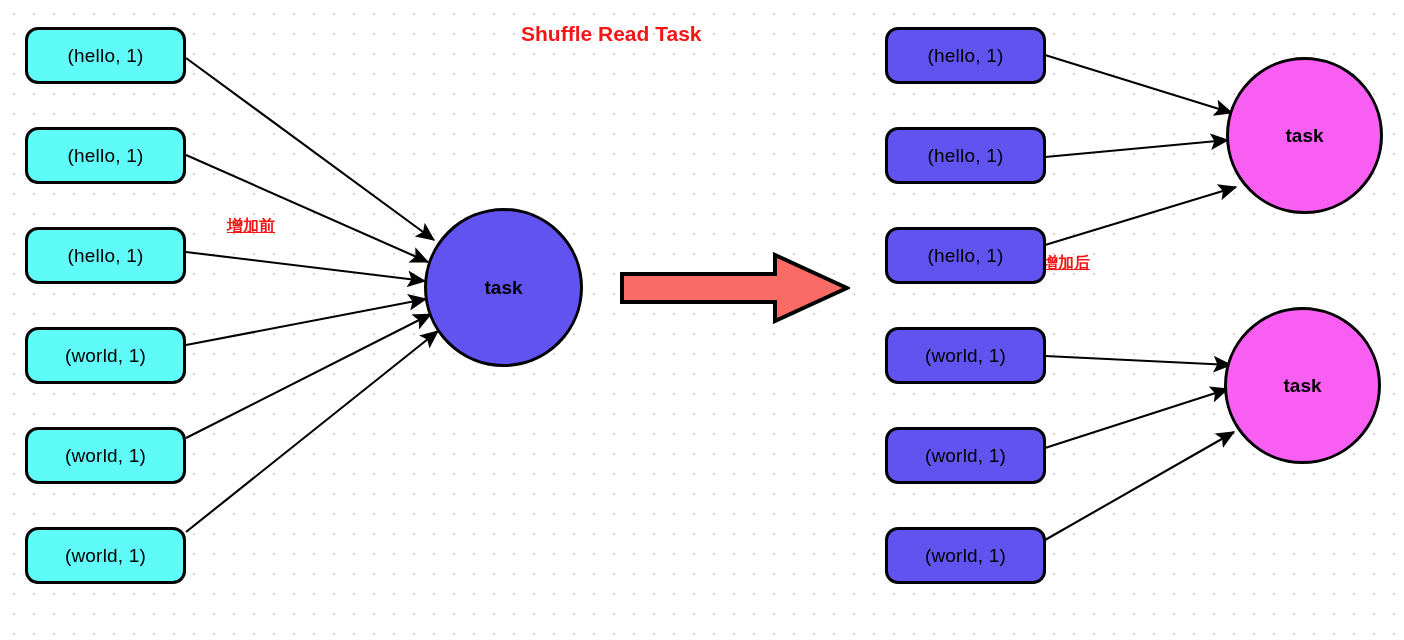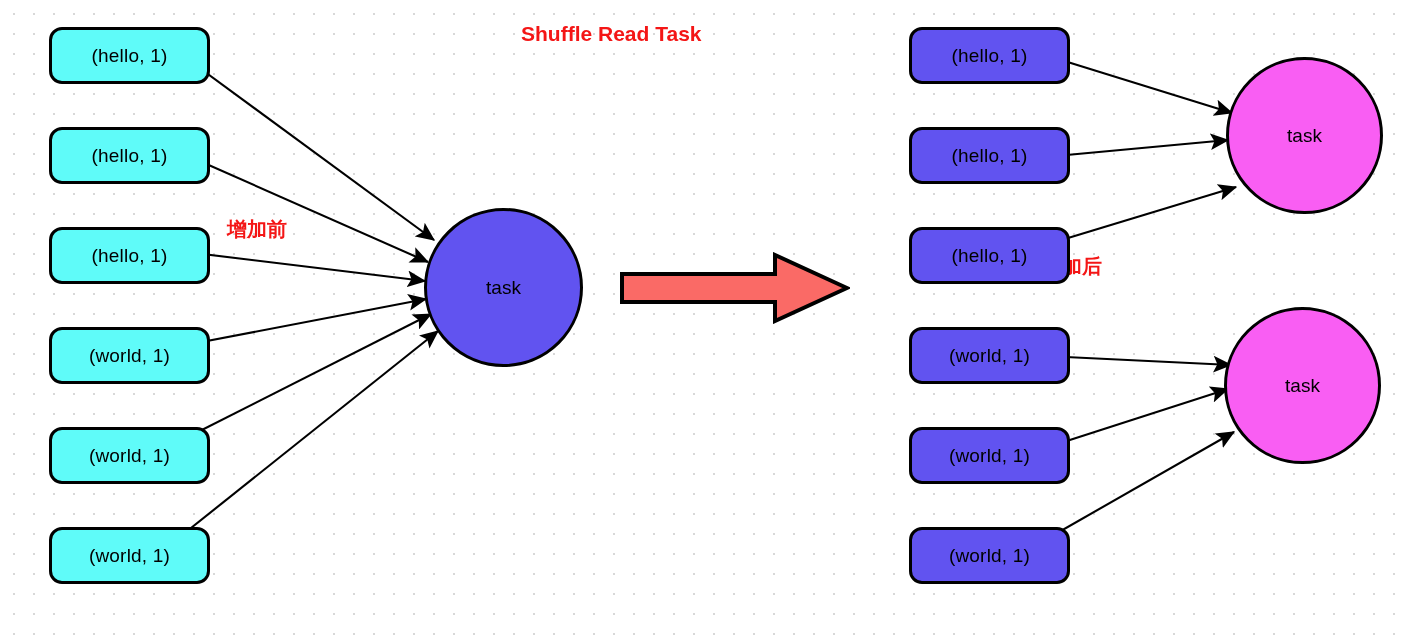--- a/index.html
+++ b/index.html
@@ -32,47 +32,47 @@
     height: 57px;
     border: 3px solid #000000;
     border-radius: 13px;
     box-sizing: border-box;
     display: flex;
     align-items: center;
     justify-content: center;
     font-size: 19px;
     color: #000000;
     letter-spacing: 0.2px;
-    margin-left: 24px;
   }
   .node-box.left  { background: #5ffbf9; }
   .node-box.right { background: #6153f0; }
 
   .task-circle {
     position: absolute;
     border: 3px solid #000000;
     border-radius: 50%;
     box-sizing: border-box;
     display: flex;
     align-items: center;
     justify-content: center;
     font-size: 19px;
     color: #000000;
+    font-weight: bold;
   }
   .task-circle.blue    { background: #6153f0; }
   .task-circle.magenta { background: #f95ef3; }
 
   .label-red {
     position: absolute;
     color: #f41616;
     font-weight: bold;
     white-space: nowrap;
   }
   #title-label { font-size: 21px; }
-  .cn-label    { font-size: 20px; }
+  .cn-label    { font-size: 16px; text-decoration: underline; }
 
   #big-arrow {
     position: absolute;
     left: 620px;
     top: 252px;
     width: 230px;
     height: 72px;
   }
 </style>
 </head>

